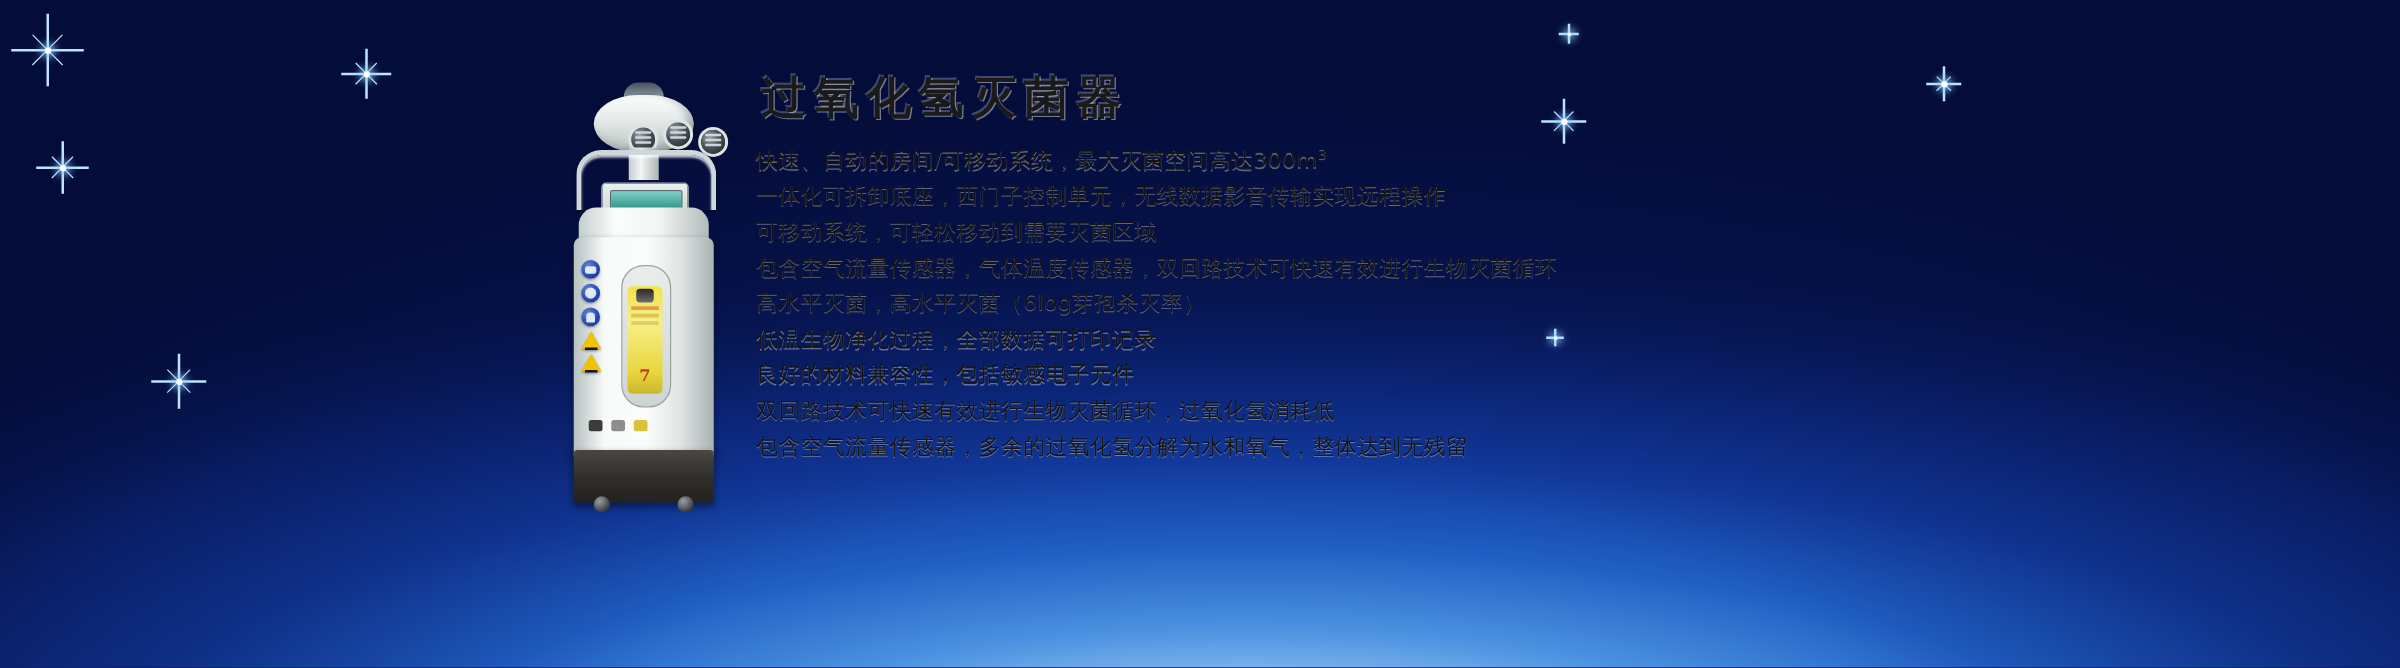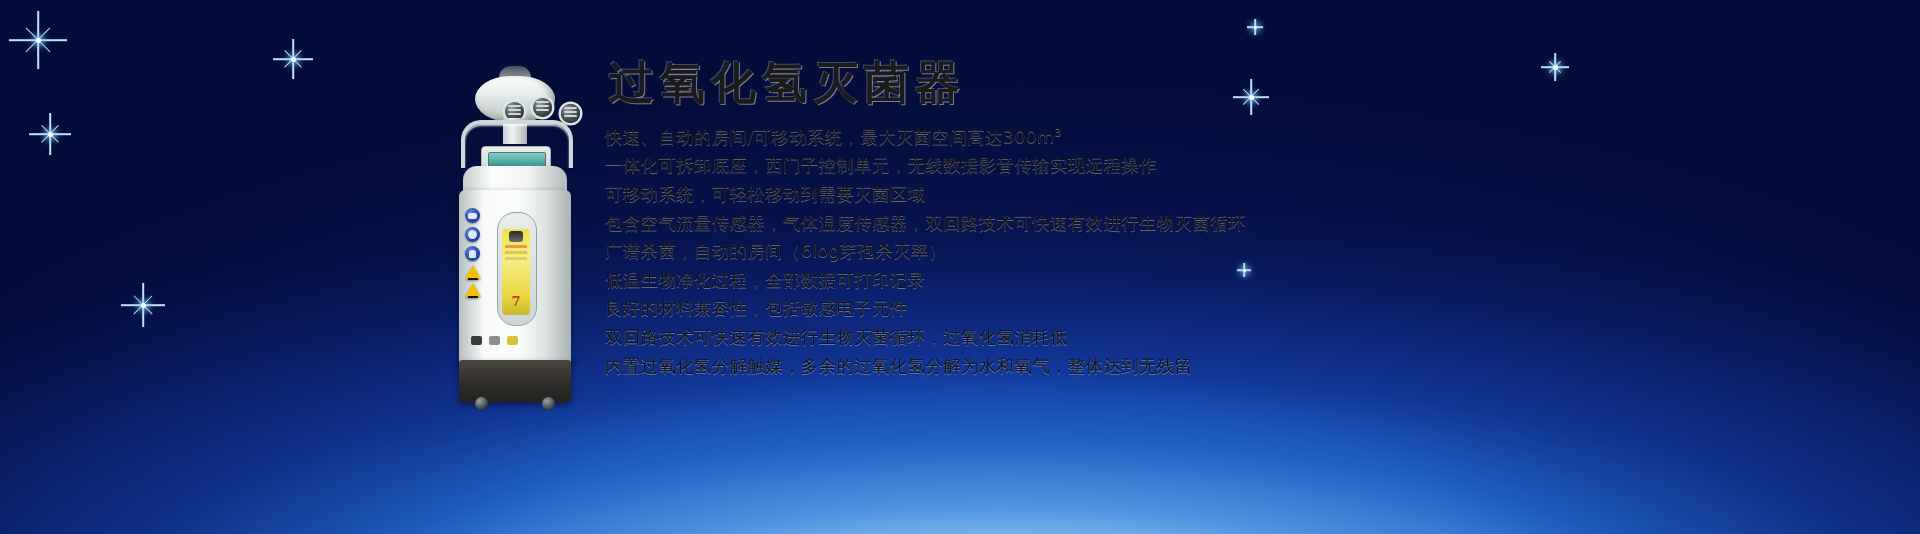--- a/index.html
+++ b/index.html
@@ -90,21 +90,21 @@
   .ctrl span:nth-child(3){left:36px;background:#d8c23a;}
   .wheel{position:absolute;bottom:-8px;width:13px;height:13px;border-radius:50%;
     background:radial-gradient(circle at 35% 30%,#9aa0a2,#3a3e40 70%,#1e2122);}
   .wheel.wl{left:16px;}
   .wheel.wr{right:16px;}
 
   
   #copy{position:absolute;left:605px;top:60px;width:700px;}
   .headline{
     font-family:"DejaVu Serif","Liberation Serif",serif;
-    font-size:45px;font-weight:bold;color:#1a1a1a;letter-spacing:6px;
+    font-size:36px;font-weight:bold;color:#1a1a1a;letter-spacing:6px;
     line-height:1.0;margin:0 0 14px 4px;
     text-shadow:1px 1px 0 rgba(255,255,255,.45), -1px -1px 0 rgba(255,255,255,.25);
   }
   .bullets{list-style:none;margin:0;padding:0;}
   .bullets li{
     color:#141414;font-size:17.5px;line-height:28.6px;letter-spacing:.3px;white-space:nowrap;
     text-shadow:0 1px 0 rgba(255,255,255,.35);
   }
   .sup{font-size:11px;vertical-align:super;}
 </style>
@@ -247,21 +247,21 @@
     </div>
   </div>
 
   <div id="copy">
     <h1 class="headline">过氧化氢灭菌器</h1>
     <ul class="bullets">
       <li><span>快速、自动的房间/可移动系统，最大灭菌空间高达300m</span><span class="sup">3</span></li>
       <li>一体化可拆卸底座，西门子控制单元，无线数据影音传输实现远程操作</li>
       <li>可移动系统，可轻松移动到需要灭菌区域</li>
       <li>包含空气流量传感器，气体温度传感器，双回路技术可快速有效进行生物灭菌循环</li>
-      <li>广谱杀菌，自动的房间（6log芽孢杀灭率）</li>
+      <li>高水平灭菌，高水平灭菌（6log芽孢杀灭率）</li>
       <li>低温生物净化过程，全部数据可打印记录</li>
       <li>良好的材料兼容性，包括敏感电子元件</li>
       <li>双回路技术可快速有效进行生物灭菌循环，过氧化氢消耗低</li>
-      <li>内置过氧化氢分解触媒，多余的过氧化氢分解为水和氧气，整体达到无残留</li>
+      <li>包含空气流量传感器，多余的过氧化氢分解为水和氧气，整体达到无残留</li>
     </ul>
   </div>
 
 </div>
 
 </body></html>

